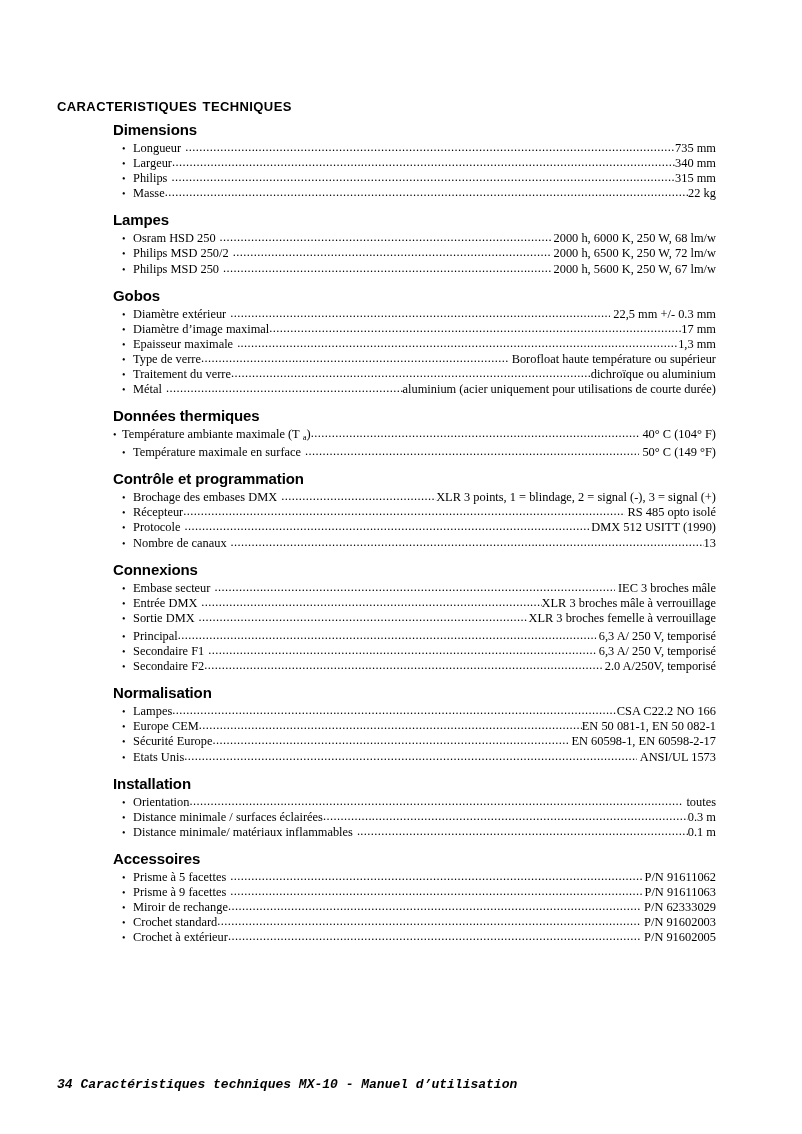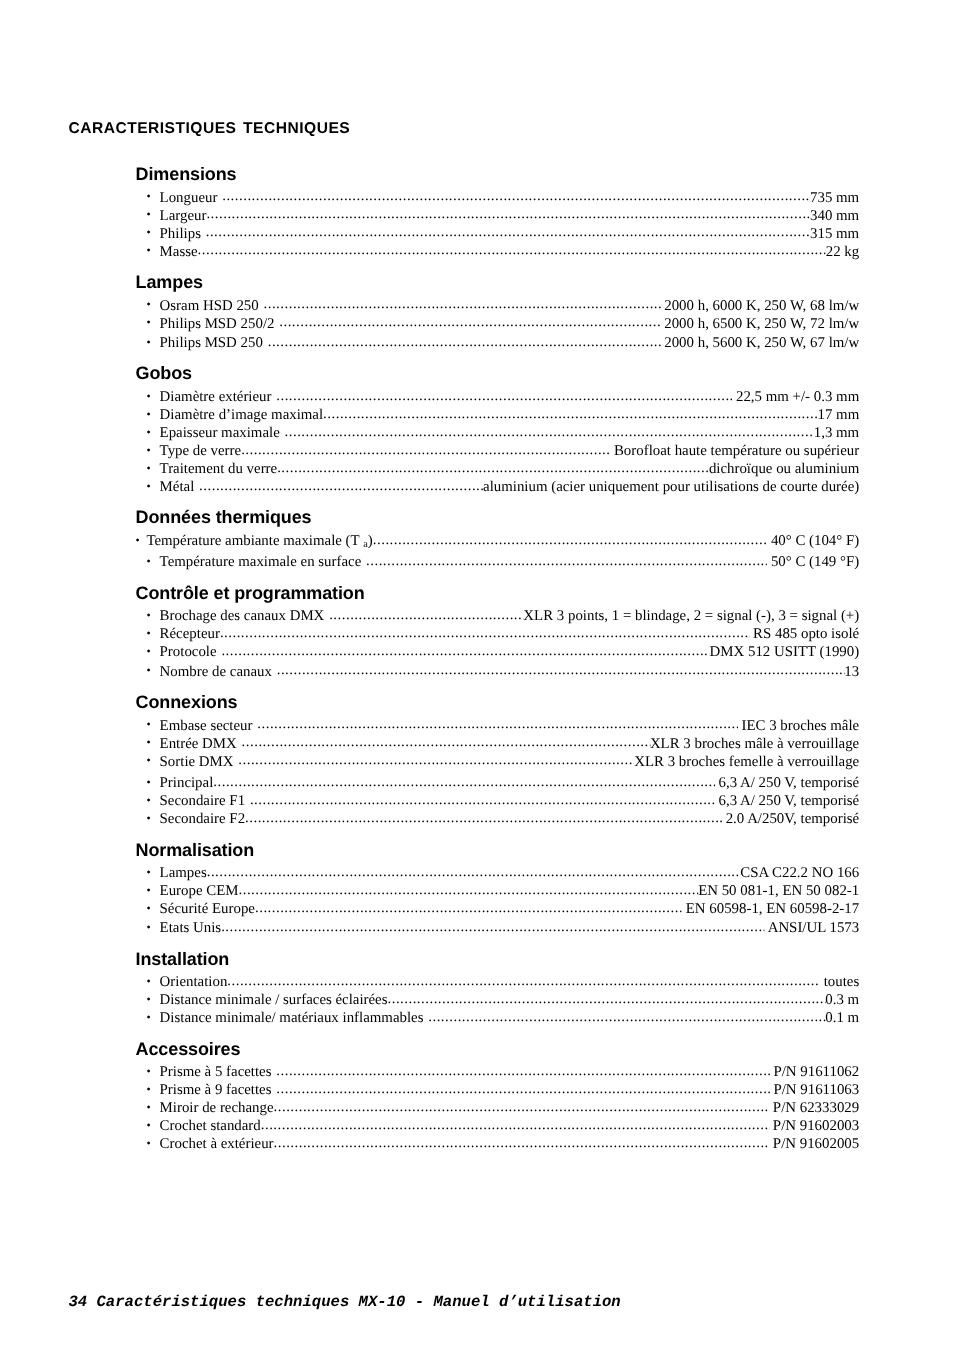--- a/index.html
+++ b/index.html
@@ -39,21 +39,21 @@
   }
   
   .doc-title::first-letter {
     font-size: 1em;
   }
 
   
   .content {
     position: absolute;
     left: 113px;
-    top: 136px;
+    top: 120px;
     width: 603px;
   }
 
   .section {
     margin: 0 0 3px 0;
   }
 
   .section-heading {
     font-family: "Liberation Sans", sans-serif;
     font-weight: bold;
@@ -243,21 +243,21 @@
             <span class="row-label">Température maximale en surface</span>
             <span class="row-leader"></span>
             <span class="row-value">50° C (149 °F)</span>
           </li>
         </ul>
       </div>
       <div class="section">
         <div class="section-heading">Contrôle et programmation</div>
         <ul class="spec-list">
           <li class="spec-row gap-before">
-            <span class="row-label">Brochage des canaux DMX</span>
+            <span class="row-label">Brochage des embases DMX</span>
             <span class="row-leader"></span>
             <span class="row-value">XLR 3 points, 1 = blindage, 2 = signal (-), 3 = signal (+)</span>
           </li>
           <li class="spec-row gap-after">
             <span class="row-label">Récepteur</span>
             <span class="row-leader"></span>
             <span class="row-value">RS 485 opto isolé</span>
           </li>
           <li class="spec-row gap-before">
             <span class="row-label">Protocole</span>

